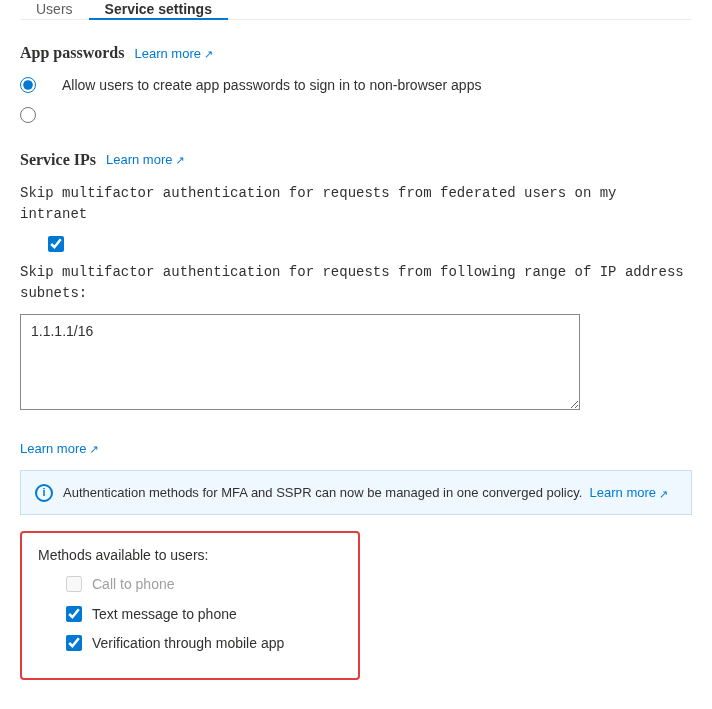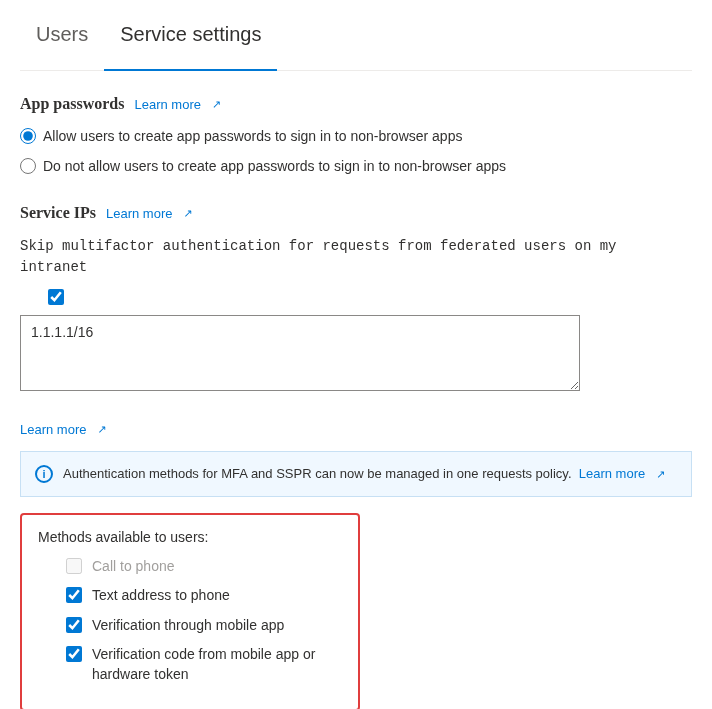--- a/index.html
+++ b/index.html
@@ -12,29 +12,29 @@
       max-width: 712px;
     }
 
     
     .tabs {
       display: flex;
       border-bottom: 1px solid #edebe9;
       margin-bottom: 24px;
     }
     .tab {
-      padding: 23px 16px;
-      cursor: pointer;
-      font-size: 20px;
+      padding: 1px 16px;
+      cursor: pointer;
+      font-size: 14px;
       color: #323130;
       border-bottom: 2px solid transparent;
       margin-bottom: -1px;
     }
     .tab.active {
-      font-weight: 400;
+      font-weight: 700;
       border-bottom: 2px solid #0078d4;
       color: #323130;
     }
     .tab:not(.active) {
       color: #605e5c;
     }
 
     
     .section-heading {
       display: flex;
@@ -46,37 +46,37 @@
       font-size: 16px;
       font-weight: 600;
       color: #323130;
       font-family: Liberation Serif, serif;
     }
     .learn-more {
       color: #0078d4;
       font-size: 13px;
       text-decoration: none;
       display: flex;
-      align-items: center;
-      gap: 11px;
+      align-items: flex-end;
+      gap: 3px;
     }
     .ext-icon {
       font-size: 11px;
     }
 
     
     .section {
       margin-bottom: 28px;
     }
 
     
     .radio-option {
       display: flex;
       align-items: flex-start;
-      gap: 7px;
+      gap: 26px;
       margin-bottom: 10px;
       line-height: 1.4;
     }
     .radio-option input[type="radio"] {
       margin-top: 1px;
       accent-color: #0078d4;
       width: 16px;
       height: 16px;
       flex-shrink: 0;
       cursor: pointer;
@@ -114,21 +114,21 @@
       color: #323130;
       margin-bottom: 10px;
       line-height: 1.5;
       font-family: Liberation Mono, monospace;
     }
 
     
     .ip-textarea {
       width: 100%;
       max-width: 560px;
-      height: 76px;
+      height: 96px;
       border: 1px solid #8a8886;
       padding: 8px 10px;
       font-size: 14px;
       color: #323130;
       font-family: inherit;
       resize: vertical;
       outline: none;
     }
 
     
@@ -200,78 +200,74 @@
     </a>
   </div>
 
   <div class="radio-option">
     <input type="radio" id="allow-radio" name="app-passwords" checked="" style="">
     <label for="allow-radio">Allow users to create app passwords to sign in to non-browser apps</label>
   </div>
 
   <div class="radio-option">
     <input type="radio" id="disallow-radio" name="app-passwords" style="">
-    <label for="disallow-radio">Do not allow users to create app passwords to sign in to non-browser apps</label>
   </div>
 </div>
 
 <div class="section">
   <div class="section-heading">
     <h2>Service IPs</h2>
     <a class="learn-more" href="#">
       <span>Learn more</span>
       <span class="ext-icon">↗</span>
     </a>
   </div>
 
   <p class="desc-text">Skip multifactor authentication for requests from federated users on my intranet</p>
 
   <div class="checkbox-option">
     <input type="checkbox" id="skip-federated" checked="" style="">
 
   </div>
 
+  <p class="desc-text">Skip multifactor authentication for requests from following range of IP address subnets:</p>
   <textarea class="ip-textarea" style="">1.1.1.1/16</textarea>
 </div>
 
 <div class="section">
   <div class="section-heading">
     <a class="learn-more" href="#">
       <span>Learn more</span>
       <span class="ext-icon">↗</span>
     </a>
   </div>
 
   <div class="info-box">
     <div class="info-icon">i</div>
     <span>
-      <span>Authentication methods for MFA and SSPR can now be managed in one requests policy.</span>
+      <span>Authentication methods for MFA and SSPR can now be managed in one converged policy.</span>
       &nbsp;<a class="learn-more" href="#" style="display:inline-flex;">
         <span>Learn more</span>
         <span class="ext-icon">↗</span>
       </a>
     </span>
   </div>
 
   <div class="methods-box">
     <p class="methods-title">Methods available to users:</p>
 
     <div class="checkbox-option checkbox-disabled">
       <input type="checkbox" id="method-call" disabled="" style="">
       <label for="method-call">Call to phone</label>
     </div>
 
     <div class="checkbox-option">
       <input type="checkbox" id="method-text" checked="" style="">
-      <label for="method-text">Text address to phone</label>
+      <label for="method-text">Text message to phone</label>
     </div>
 
     <div class="checkbox-option">
       <input type="checkbox" id="method-notification" checked="" style="">
       <label for="method-notification">Verification through mobile app</label>
     </div>
 
-    <div class="checkbox-option">
-      <input type="checkbox" id="method-verification-code" checked="" style="">
-      <label for="method-verification-code">Verification code from mobile app or hardware token</label>
-    </div>
   </div>
 </div>
 
 </body></html>

